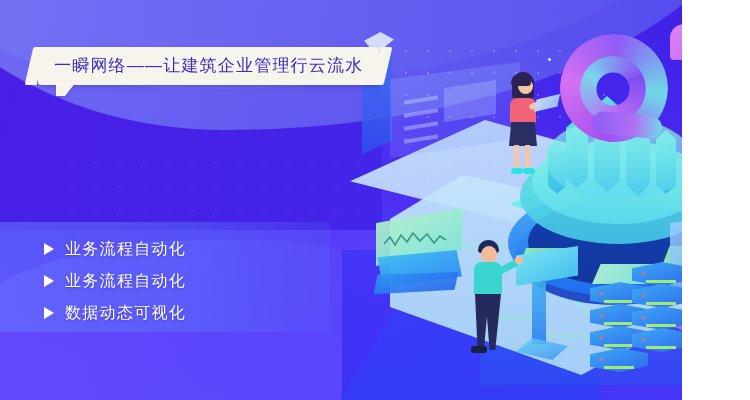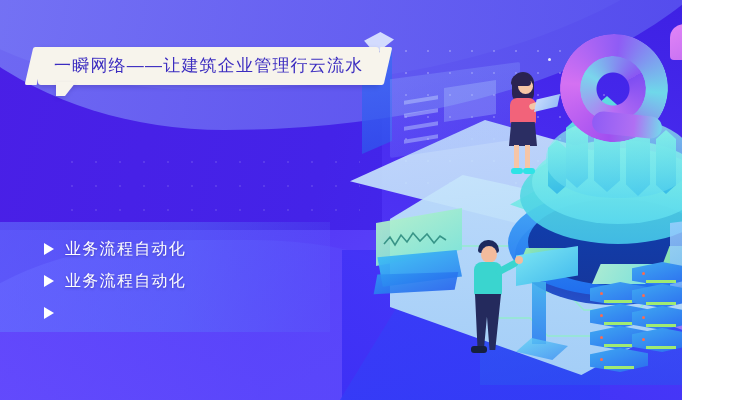--- a/index.html
+++ b/index.html
@@ -412,16 +412,17 @@
     <div class="bullet">
       <span class="tri"></span>
       <span class="btxt">业务流程自动化</span>
     </div>
     <div class="bullet">
       <span class="tri"></span>
       <span class="btxt">业务流程自动化</span>
     </div>
     <div class="bullet">
       <span class="tri"></span>
+      <span class="btxt">数据动态可视化</span>
     </div>
   </div>
 
 </div>
 
 </body></html>

